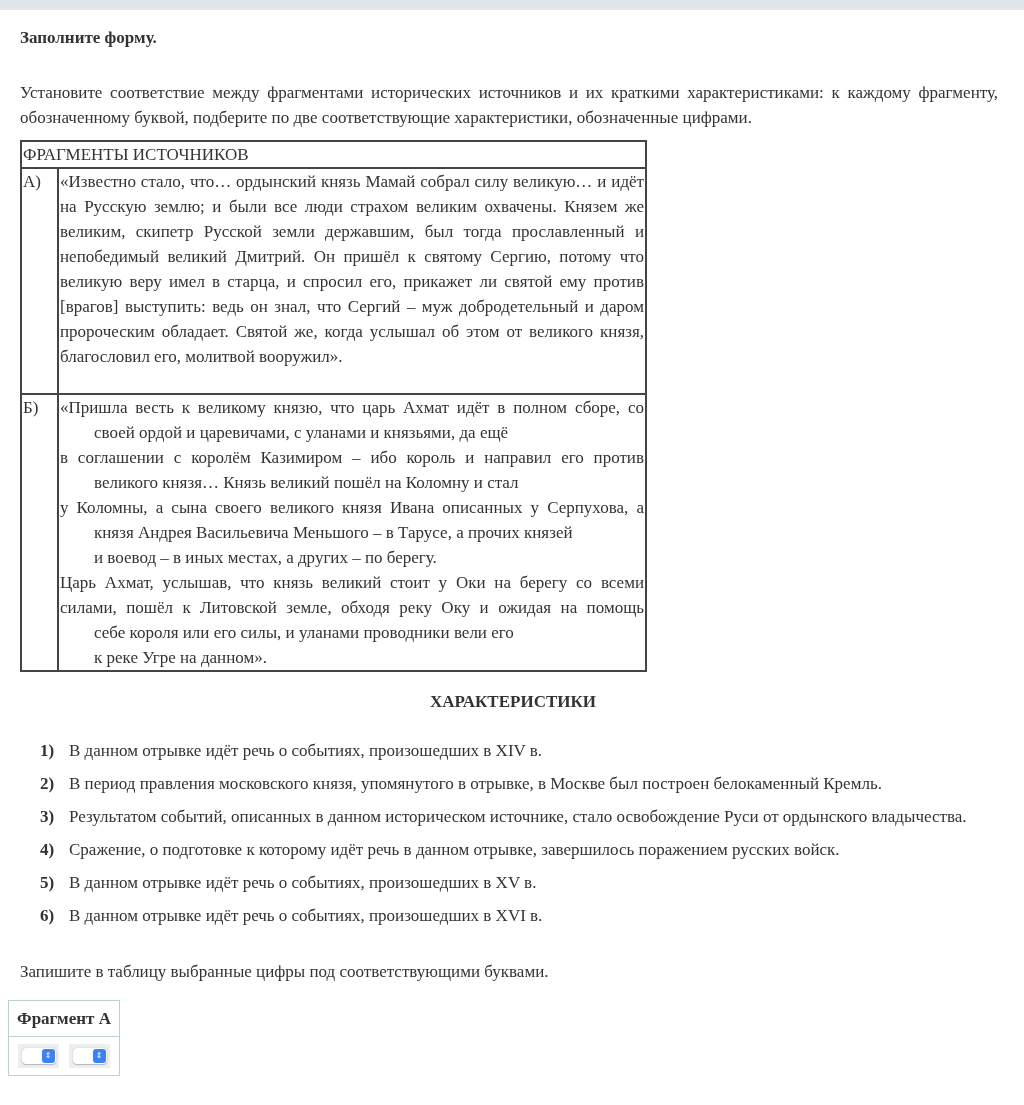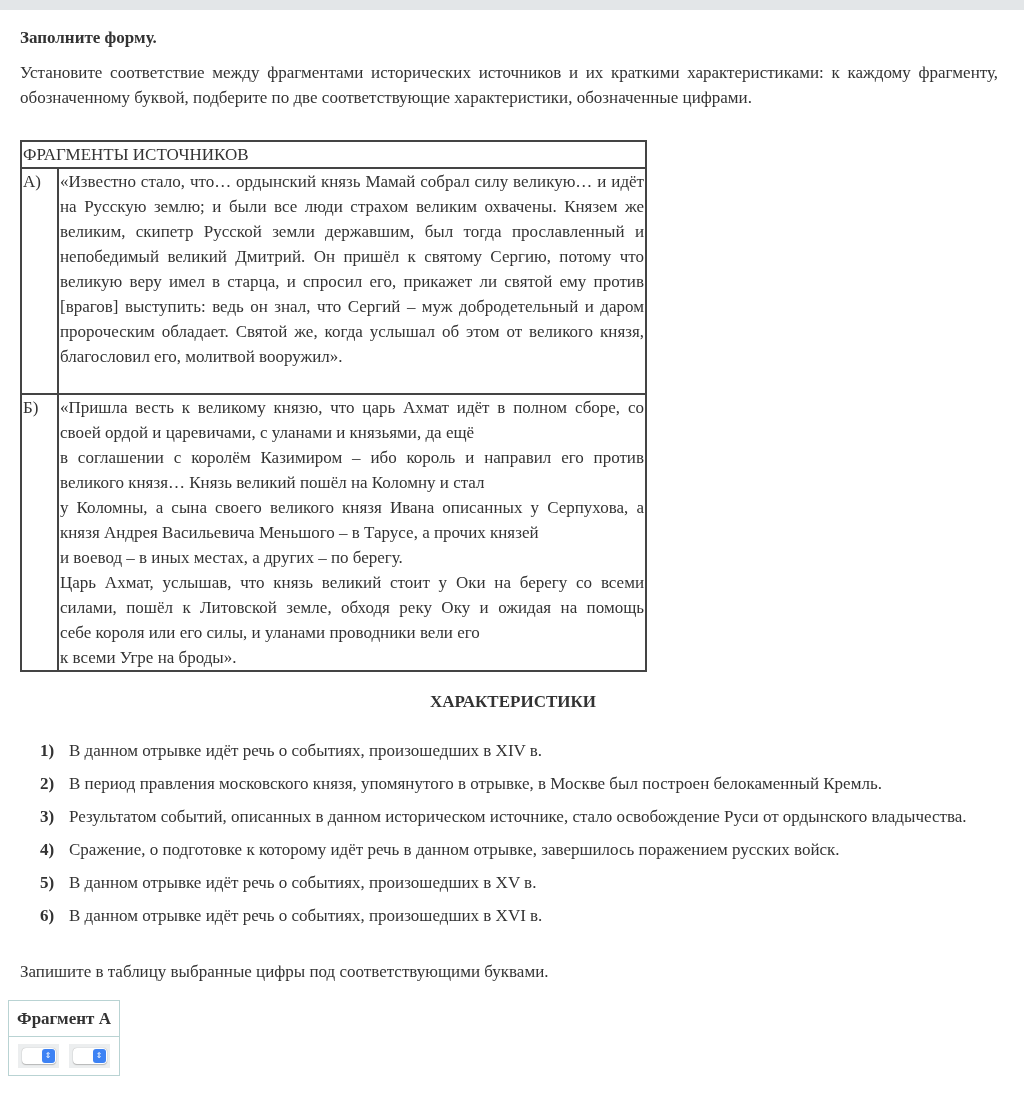--- a/index.html
+++ b/index.html
@@ -3,33 +3,33 @@
 <meta charset="utf-8">
 <style>
   html, body { margin: 0; padding: 0; background: #ffffff; }
   body {
     width: 1024px; height: 1105px; overflow: hidden; position: relative;
     font-family: "Liberation Serif", serif; color: #333333; font-size: 17px;
   }
   .topbar { position: absolute; left: 0; top: 0; width: 1024px; height: 10px; background: #e3e6e8; }
   .title { position: absolute; left: 20px; top: 28px; font-weight: bold; font-size: 17px; color: #333; }
   .instruction {
-    position: absolute; left: 20px; top: 60px; width: 978px;
+    position: absolute; left: 20px; top: 80px; width: 978px;
     text-align: justify; line-height: 25px; font-size: 17px; color: #333;
   }
   table.src {
     position: absolute; left: 20px; top: 140px; width: 627px;
     border-collapse: collapse; font-size: 17px; color: #333;
   }
   table.src td { border: 2px solid #444; vertical-align: top; padding: 0 1px; line-height: 25px; }
   table.src td.head { padding: 0 1px 0 1px; height: 24px; }
   table.src td.letter { width: 33px; }
   table.src td.txt { text-align: justify; }
   .jline { display: block; text-align: justify; text-align-last: justify; }
-  .line { display: block; text-align: left; }
+  .line { display: block; text-align: left; padding-left: 34px; }
   .rowA td { height: 224px; }
   .sect-title {
     position: absolute; left: 430px; top: 692px; font-weight: bold; 
     font-size: 17px; color: #333;
   }
   ol.chars { position: absolute; left: 40px; top: 738px; width: 950px; margin: 0; padding: 0; list-style: none; }
   ol.chars li { display: flex; margin-bottom: 8px; line-height: 25px; font-size: 17px; }
   ol.chars .num { font-weight: bold; width: 29px; flex: none; }
   ol.chars .ctext { flex: 1; text-align: justify; }
   .write-note { position: absolute; left: 20px; top: 962px; font-size: 17px; color: #333; }
@@ -68,21 +68,21 @@
           <span class="jline">«Пришла весть к великому князю, что царь Ахмат идёт в полном сборе, со</span>
           <span class="line">своей ордой и царевичами, с уланами и князьями, да ещё</span>
           <span class="jline">в соглашении с королём Казимиром –  ибо король и направил его против</span>
           <span class="line">великого князя… Князь великий пошёл на Коломну и стал</span>
           <span class="jline">у Коломны, а сына своего великого князя Ивана описанных у Серпухова, а</span>
           <span class="line">князя Андрея Васильевича Меньшого –  в Тарусе, а прочих князей</span>
           <span class="line">и воевод –  в иных местах, а других –  по берегу.</span>
           <span class="jline">Царь Ахмат, услышав, что князь великий стоит у Оки на берегу со всеми</span>
           <span class="jline">силами, пошёл к Литовской земле, обходя реку Оку и ожидая на помощь</span>
           <span class="line">себе короля или его силы, и уланами проводники вели его</span>
-          <span class="line">к всеми Угре на броды».</span>
+          <span class="line">к реке Угре на данном».</span>
         </td>
   </tr>
 </tbody>
   </table>
 
 <div class="sect-title">ХАРАКТЕРИСТИКИ</div>
 
 <ol class="chars">
   <li>
       <span class="num">1)</span>

